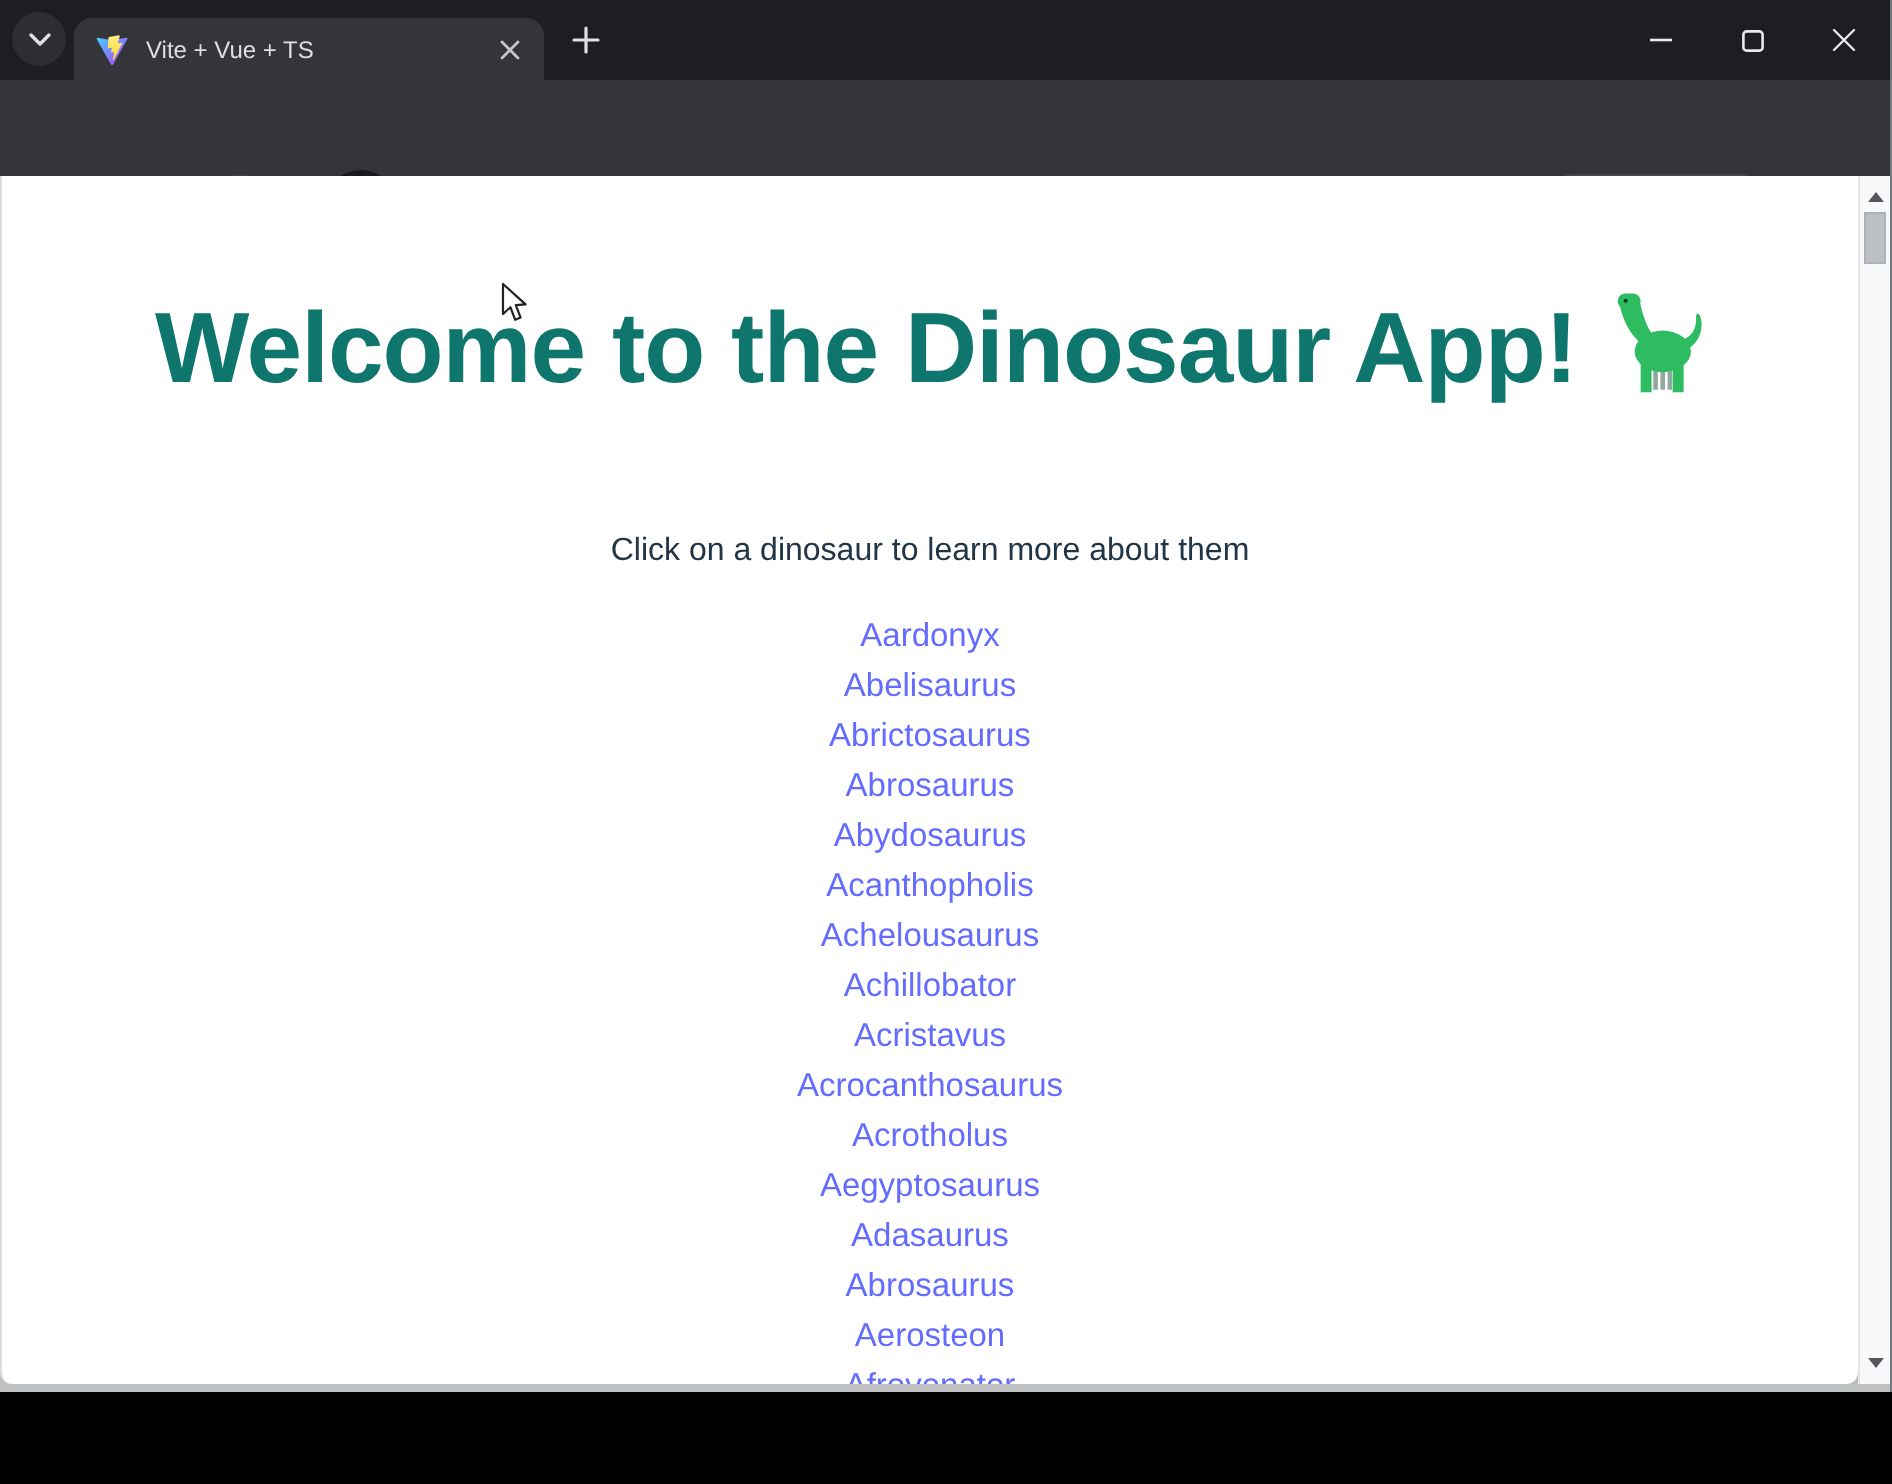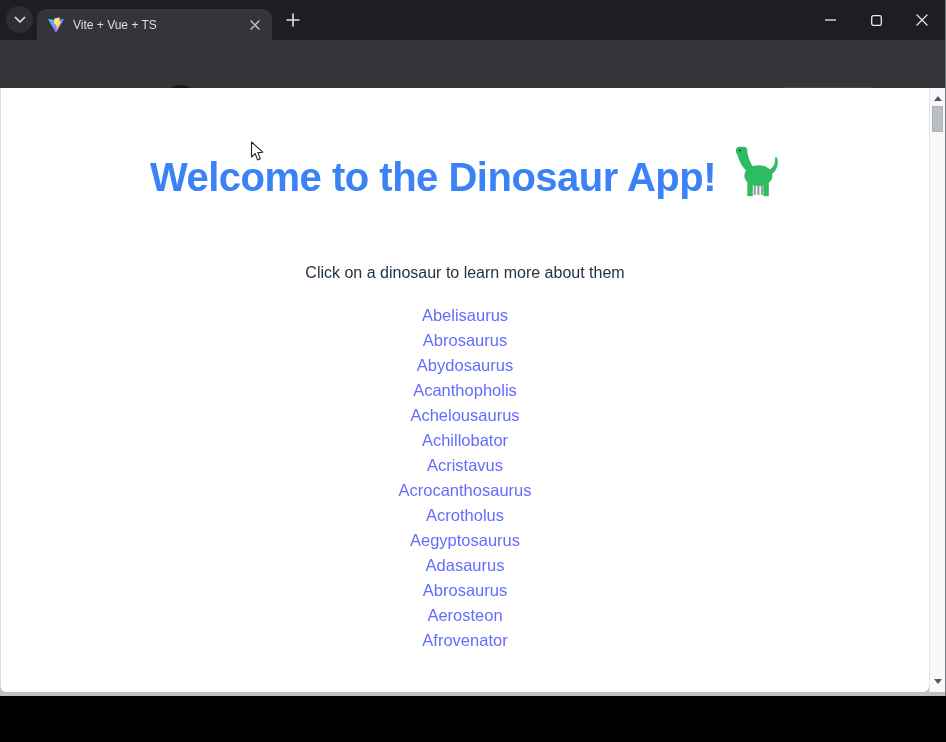--- a/index.html
+++ b/index.html
@@ -40,21 +40,21 @@
     background:transparent; display:flex; align-items:center; justify-content:center; cursor:pointer; }
   .incognito { position:absolute; left:770px; top:47px; width:116px; height:34px; background:#46484d;
     border-radius:17px; display:flex; align-items:center; padding-left:13px; gap:9px; }
   .incognito-label { color:#eceef0; font-size:13.5px; }
   .menu-btn { position:absolute; left:904px; top:48px; width:32px; height:32px; border:none;
     background:transparent; display:flex; align-items:center; justify-content:center; cursor:pointer; }
 
   
   .content { position:absolute; top:88px; left:0; right:17px; bottom:4px; background:#fff;
     border-left:1px solid #dcddde; border-radius:0 0 6px 6px; overflow:hidden; text-align:center; }
-  h1 { margin:57px 0 0; font-size:40px; line-height:1.1; font-weight:bold; color:#3b82f6;
+  h1 { margin:57px 0 0; font-size:50px; line-height:1.1; font-weight:bold; color:#0f766e;
     letter-spacing:-.5px; white-space:nowrap; }
   .dino-icon { vertical-align:-6px; margin-left:14px; }
   .subtitle { margin:65px 0 21px; font-size:16px; color:#213547; }
   .dino-list { list-style:none; margin:0; padding:0; }
   .dino-list li { line-height:24px; }
   .dino-list a { color:#646cff; font-weight:500; font-size:16.5px; text-decoration:none; cursor:pointer; }
 
   
   .scrollbar { position:absolute; top:88px; right:1px; bottom:4px; width:16px; background:#f8f9fa;
     border-left:1px solid #e4e5e7; }
@@ -193,23 +193,25 @@
         <path d="M8 10 C10 18.5 14 26.5 20.5 31.5 L31 31.5 C24.5 24.5 21.5 16 19.8 8 Z" fill="#2dbd60"></path>
         <ellipse cx="33" cy="36" rx="16.5" ry="12.2" fill="#2dbd60"></ellipse>
         <path d="M44 29.5 C50 27.5 53 22.5 52.5 15.8 C52.35 13.8 53.9 13.3 54.7 15 C56.7 19.3 56 26.5 51.8 31.3 C49.2 34.2 45.8 35.8 41.5 35.3 Z" fill="#2dbd60"></path>
         <rect x="20" y="42" width="6.4" height="18" fill="#2dbd60"></rect>
         <rect x="38.8" y="42" width="6.4" height="18" fill="#2dbd60"></rect>
         <circle cx="11.2" cy="6.3" r="1.2" fill="#0d3a22"></circle>
       </svg></h1>
     <p class="subtitle">Click on a dinosaur to learn more about them</p>
     <ul class="dino-list">
 
+        <li><a href="#">Aardonyx</a></li>
 
         <li><a href="#">Abelisaurus</a></li>
 
+        <li><a href="#">Abrictosaurus</a></li>
 
         <li><a href="#">Abrosaurus</a></li>
 
         <li><a href="#">Abydosaurus</a></li>
 
         <li><a href="#">Acanthopholis</a></li>
 
         <li><a href="#">Achelousaurus</a></li>
 
         <li><a href="#">Achillobator</a></li>

